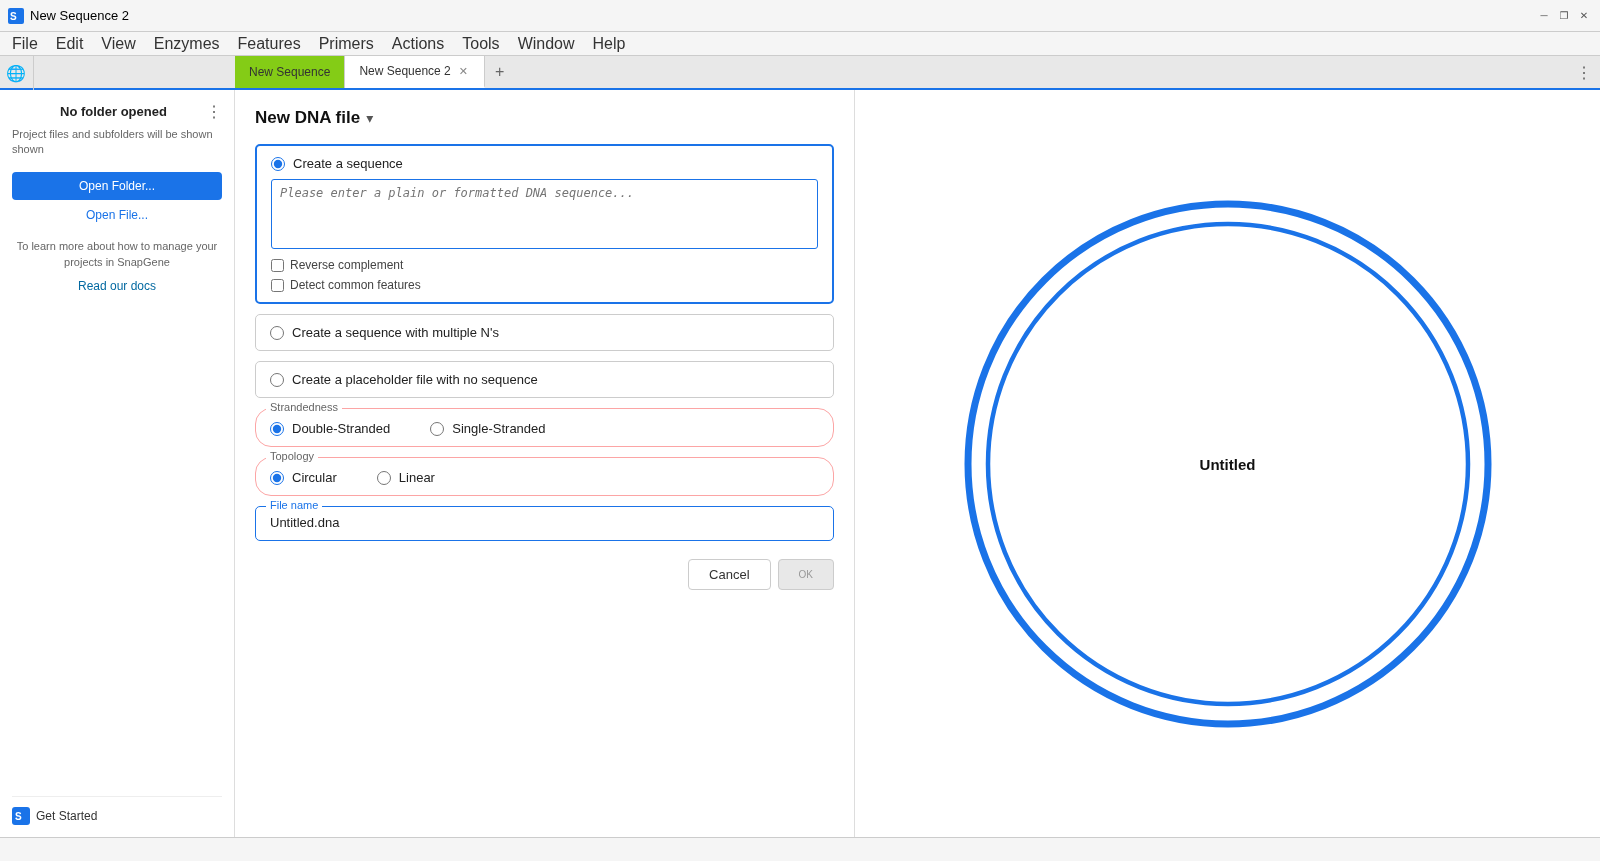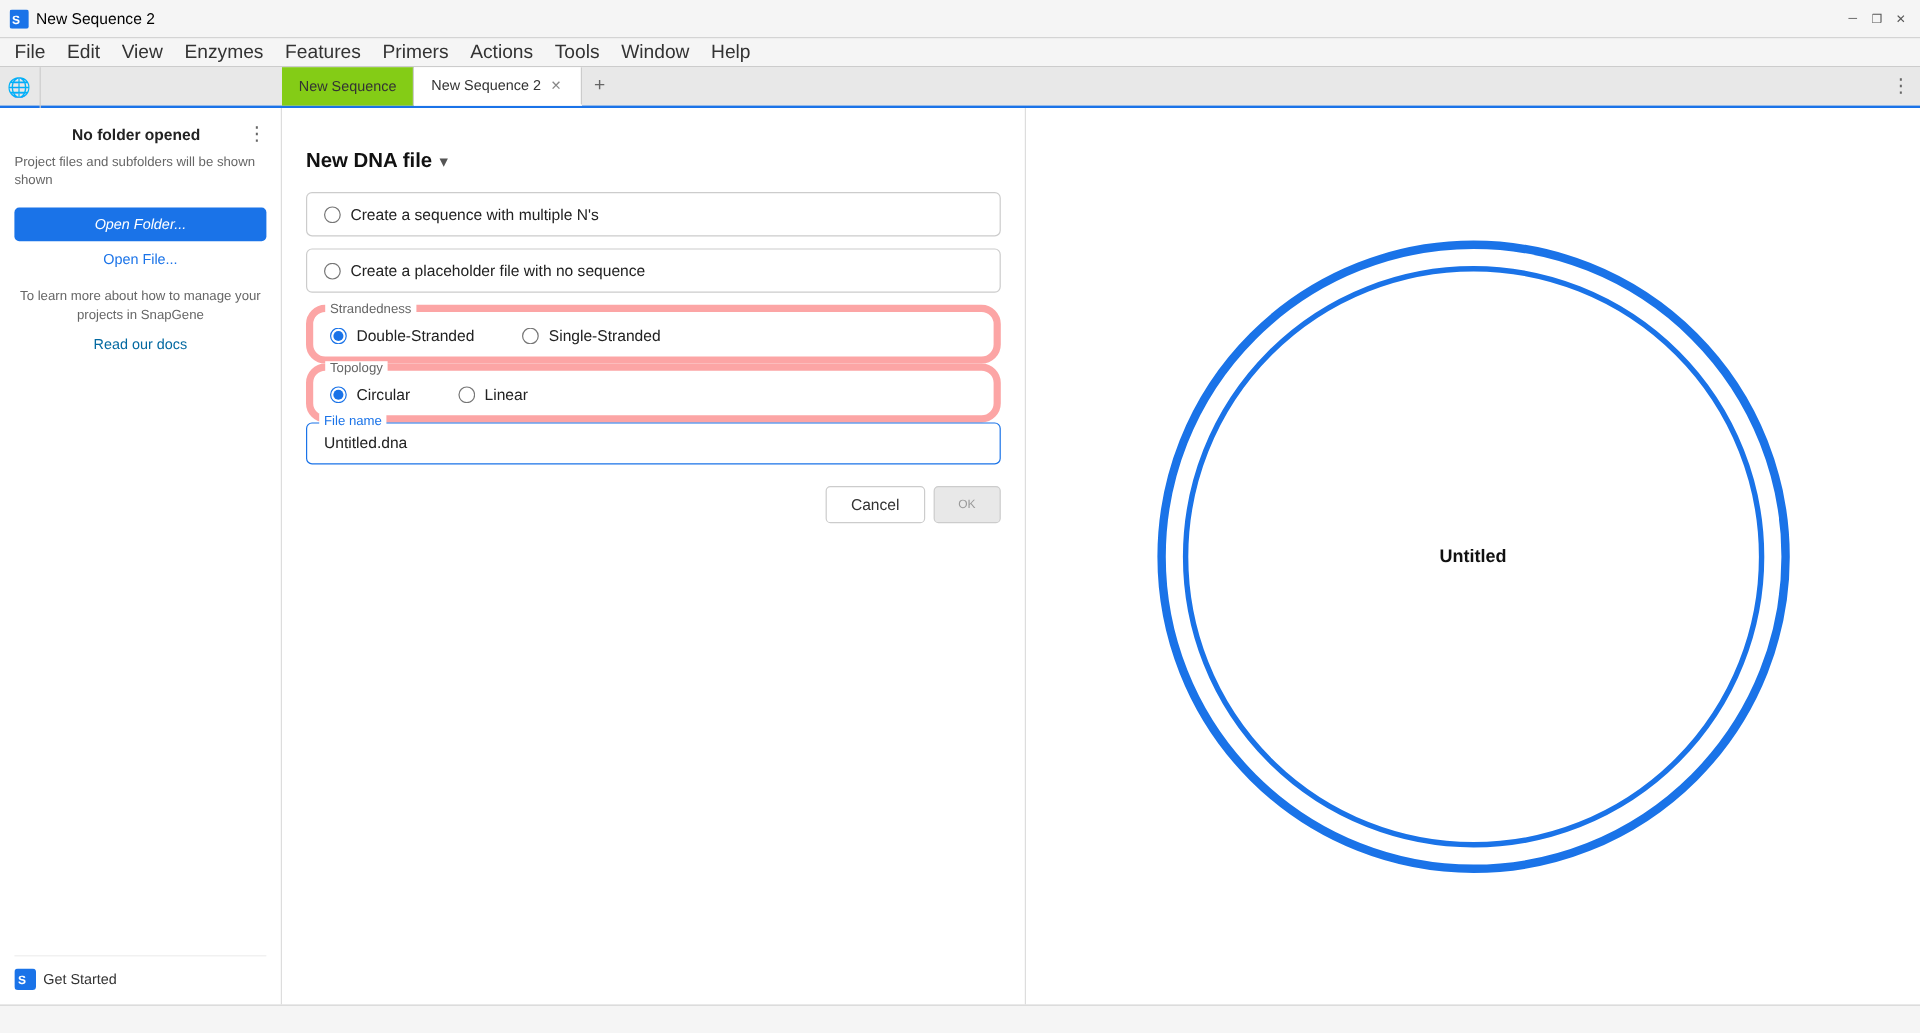--- a/index.html
+++ b/index.html
@@ -134,21 +134,20 @@
     .open-folder-btn {
       background: #1a73e8;
       color: #fff;
       border: none;
       border-radius: 4px;
       padding: 7px 14px;
       font-size: 12px;
       cursor: pointer;
       width: 100%;
       margin-bottom: 8px;
-      font-style: italic;
     }
     .open-file-link {
       color: #1a73e8;
       text-align: center;
       font-size: 12px;
       cursor: pointer;
       display: block;
       margin-bottom: 16px;
     }
     .sidebar-learn {
@@ -196,21 +195,20 @@
       background: #fff;
       border-right: 1px solid #ddd;
       padding: 18px 20px;
       overflow-y: auto;
     }
     .form-title-row {
       display: flex;
       align-items: center;
       gap: 6px;
       margin-bottom: 16px;
-      margin-top: 16px;
     }
     .form-title {
       font-size: 17px;
       font-weight: 600;
       color: #111;
     }
     .form-title-chevron { font-size: 14px; color: #555; }
 
     
     .option-box {
@@ -262,23 +260,24 @@
       align-items: center;
       gap: 6px;
       margin-top: 6px;
       font-size: 12px;
       color: #444;
     }
     .checkbox-input { accent-color: #1a73e8; }
 
     
     .fieldset-group {
-      border: 6px solid #fca5a5;
+      border: 1px solid #fca5a5;
       border-radius: 16px;
       padding: 12px 14px 10px;
+      margin-bottom: 10px;
       position: relative;
     }
     .fieldset-legend {
       position: absolute;
       top: -8px;
       left: 10px;
       background: #fff;
       padding: 0 4px;
       font-size: 11px;
       color: #666;
@@ -451,20 +450,35 @@
       <span class="get-started-label">Get Started</span>
     </div>
   </div>
 
   <div class="form-area">
     <div class="form-title-row">
       <span class="form-title">New DNA file</span>
       <span class="form-title-chevron">▾</span>
     </div>
 
+    <div class="option-box">
+      <label class="radio-label">
+        <input type="radio" name="seq-option" class="radio-input" checked="" style="">
+        <span>Create a sequence</span>
+      </label>
+      <textarea class="seq-textarea" placeholder="Please enter a plain or formatted DNA sequence..." style=""></textarea>
+      <div class="checkbox-row">
+        <input type="checkbox" class="checkbox-input" style="">
+        <span>Reverse complement</span>
+      </div>
+      <div class="checkbox-row">
+        <input type="checkbox" class="checkbox-input" style="">
+        <span>Detect common features</span>
+      </div>
+    </div>
 
     <div class="option-box inactive">
       <label class="radio-label">
         <input type="radio" name="seq-option" class="radio-input" style="">
         <span>Create a sequence with multiple N's</span>
       </label>
     </div>
 
     <div class="option-box inactive">
       <label class="radio-label">

